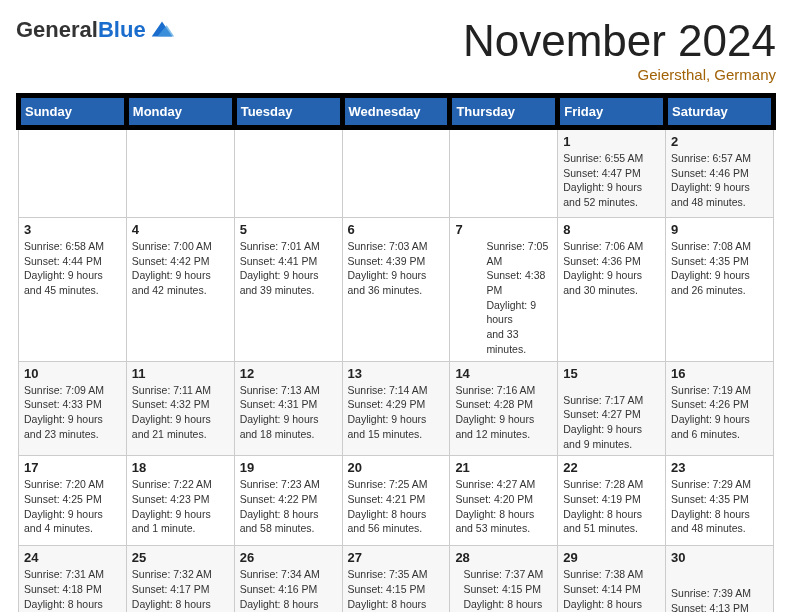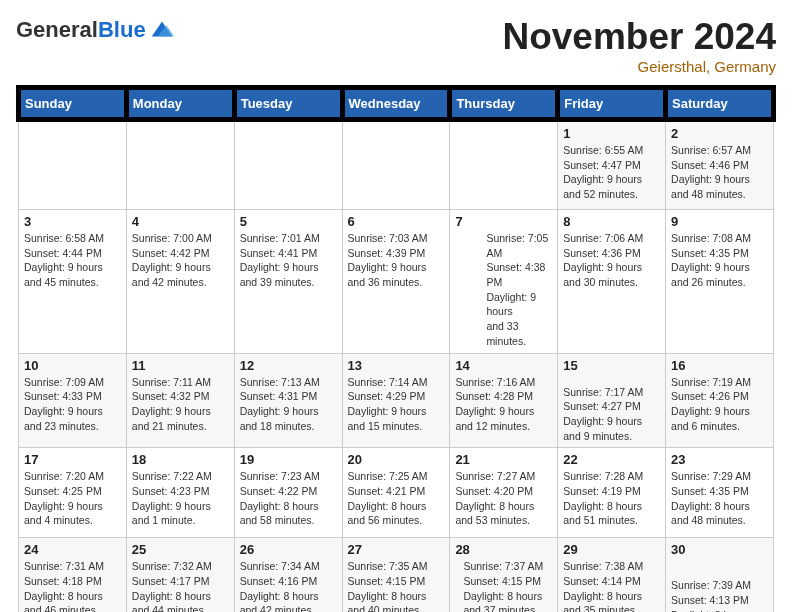--- a/index.html
+++ b/index.html
@@ -29,22 +29,22 @@
     .logo-blue { color: #1a6dcc; }
     .logo-icon {
       width: 28px;
       height: 28px;
       margin-left: 2px;
     }
     .title-block {
       text-align: right;
     }
     .month-title {
-      font-size: 37px;
-      font-weight: bold;
+      font-size: 44px;
+      font-weight: normal;
       color: #222;
     }
     .location {
       font-size: 15px;
       color: #a16207;
     }
     .calendar {
       width: 100%;
       border-collapse: collapse;
       table-layout: fixed;
@@ -269,21 +269,21 @@
         </td>
         <td>
           <span class="day-number">20</span>
           <div class="day-info" style="white-space: pre-line;">Sunrise: 7:25 AM
 Sunset: 4:21 PM
 Daylight: 8 hours
 and 56 minutes.</div>
         </td>
         <td>
           <span class="day-number">21</span>
-          <div class="day-info" style="white-space: pre-line;">Sunrise: 7:27 AM
+          <div class="day-info" style="white-space: pre-line;">Sunrise: 4:27 AM
 Sunset: 4:20 PM
 Daylight: 8 hours
 and 53 minutes.</div>
         </td>
         <td>
           <span class="day-number">22</span>
           <div class="day-info" style="white-space: pre-line;">Sunrise: 7:28 AM
 Sunset: 4:19 PM
 Daylight: 8 hours
 and 51 minutes.</div>

